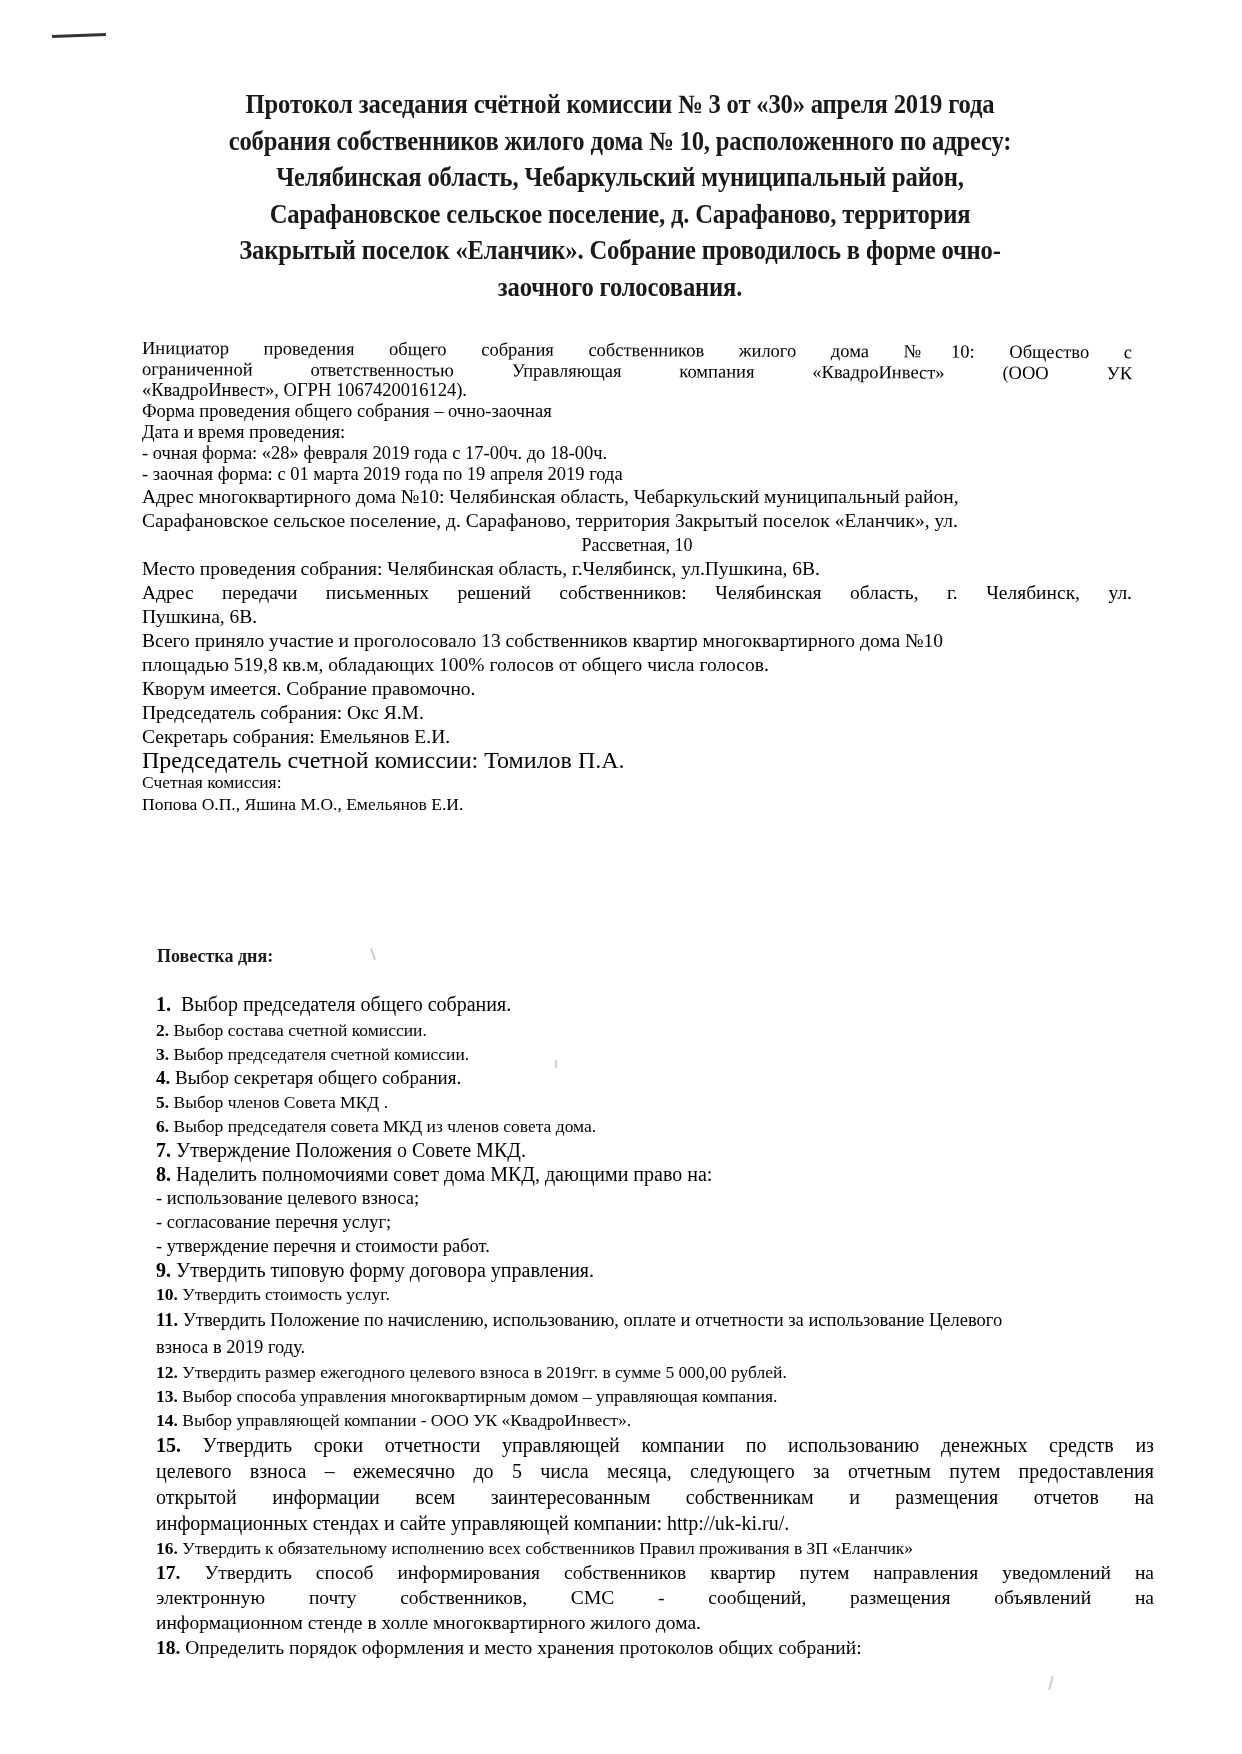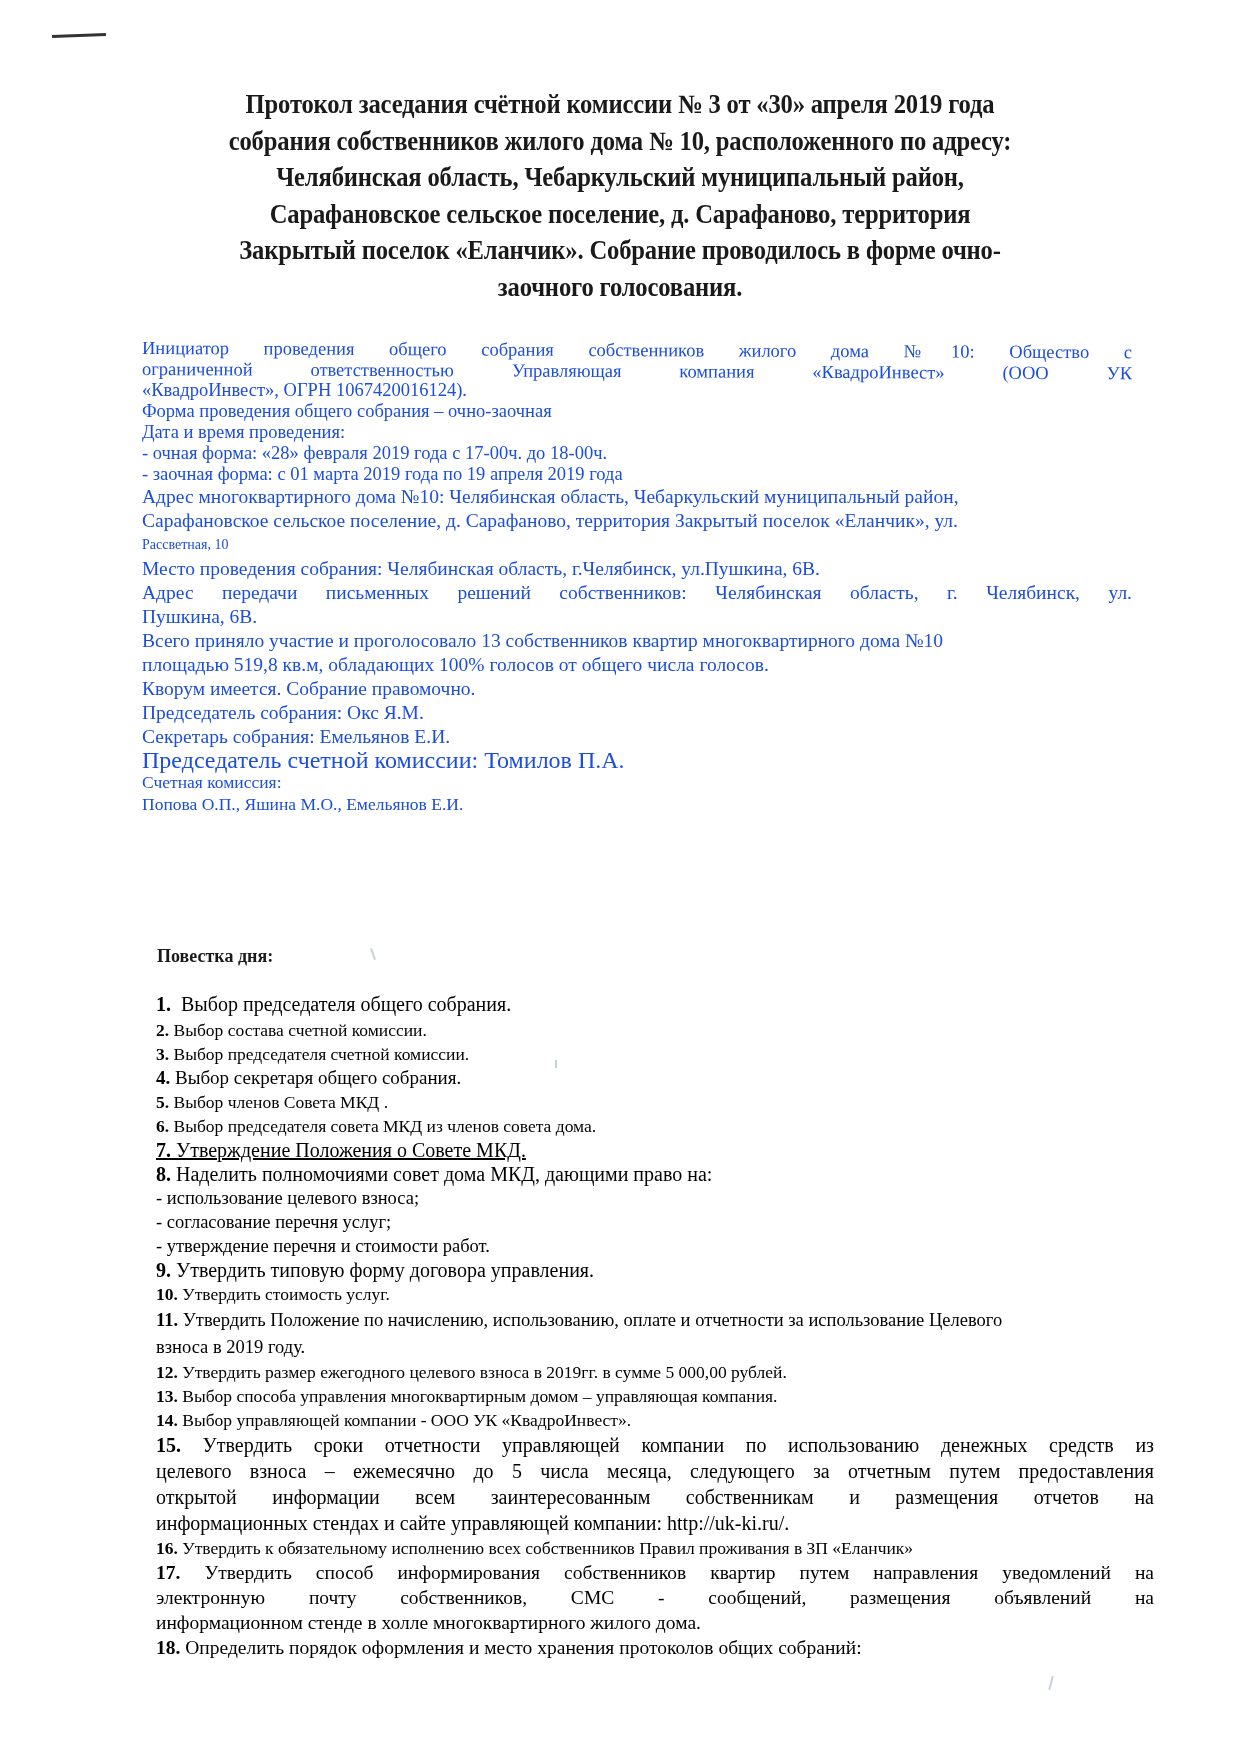--- a/index.html
+++ b/index.html
@@ -38,21 +38,21 @@
       transform: scaleX(0.93);
       transform-origin: 50% 0;
     }
     .title div { white-space: nowrap; }
     .body {
       position: absolute;
       left: 142px;
       top: 338px;
       width: 990px;
       font-size: 18.5px;
-      color: #1d4ed8;
+      color: #000000;
     }
     .line {
       white-space: nowrap;
       height: 21px;
       line-height: 21px;
       transform-origin: 0 50%;
     }
     .justify {
       text-align: justify;
       text-align-last: justify;
@@ -105,21 +105,21 @@
 <div class="body">
   <div class="line justify" style="transform:rotate(0.25deg);">Инициатор проведения общего собрания собственников жилого дома №10: Общество с</div>
   <div class="line justify" style="transform:rotate(0.25deg);">ограниченной ответственностью Управляющая компания «КвадроИнвест» (ООО УК</div>
   <div class="line">«КвадроИнвест», ОГРН 1067420016124).</div>
   <div class="line">Форма проведения общего собрания – очно-заочная</div>
   <div class="line">Дата и время проведения:</div>
   <div class="line">- очная форма:  «28» февраля 2019 года с 17-00ч. до 18-00ч.</div>
   <div class="line">- заочная форма: с 01 марта 2019 года по 19 апреля 2019 года</div>
   <div class="line" style="font-size:19.5px;height:24px;line-height:24px;">Адрес многоквартирного дома №10: Челябинская область, Чебаркульский муниципальный район,</div>
   <div class="line" style="font-size:19.5px;height:24px;line-height:24px;">Сарафановское сельское поселение, д. Сарафаново, территория Закрытый поселок «Еланчик», ул.</div>
-  <div class="line" style="font-size:14px;height:24px;line-height:24px;">Рассветная, 10</div>
+  <div class="line" style="font-size:18px;height:24px;line-height:24px;text-align:center;">Рассветная, 10</div>
   <div class="line" style="font-size:19.5px;height:24px;line-height:24px;">Место проведения собрания: Челябинская область, г.Челябинск, ул.Пушкина, 6В.</div>
   <div class="line justify" style="font-size:19.5px;height:24px;line-height:24px;">Адрес передачи письменных решений собственников: Челябинская область, г. Челябинск, ул.</div>
   <div class="line" style="font-size:19.5px;height:24px;line-height:24px;">Пушкина, 6В.</div>
   <div class="line" style="font-size:19.5px;height:24px;line-height:24px;">Всего приняло участие и проголосовало 13 собственников квартир многоквартирного дома №10</div>
   <div class="line" style="font-size:19.5px;height:24px;line-height:24px;">площадью 519,8 кв.м, обладающих 100% голосов от общего числа голосов.</div>
   <div class="line" style="font-size:19.5px;height:24px;line-height:24px;">Кворум имеется. Собрание правомочно.</div>
   <div class="line" style="font-size:19.5px;height:24px;line-height:24px;">Председатель собрания: Окс Я.М.</div>
   <div class="line" style="font-size:19.5px;height:24px;line-height:24px;">Секретарь собрания: Емельянов Е.И.</div>
   <div class="line" style="font-size:24px;height:22px;line-height:22px;">Председатель счетной комиссии: Томилов П.А.</div>
   <div class="line" style="font-size:17.5px;height:22px;line-height:22px;">Счетная комиссия:</div>
@@ -128,21 +128,21 @@
 
 <div class="agenda-head">Повестка дня:</div>
 
 <div class="agenda">
   <div class="row big"><span class="num">1.</span>&nbsp; <span>Выбор председателя общего собрания.</span></div>
   <div class="row" style="font-size:17.5px;height:24px;line-height:24px;"><span class="num">2.</span> <span>Выбор состава счетной комиссии.</span></div>
   <div class="row" style="font-size:17.5px;height:24px;line-height:24px;"><span class="num">3.</span> <span>Выбор председателя счетной комиссии.</span></div>
   <div class="row" style="font-size:19px;height:24px;line-height:24px;"><span class="num">4.</span> <span>Выбор секретаря общего собрания.</span></div>
   <div class="row" style="font-size:17.5px;height:24px;line-height:24px;"><span class="num">5.</span> <span>Выбор членов Совета МКД .</span></div>
   <div class="row" style="font-size:17.5px;height:24px;line-height:24px;"><span class="num">6.</span> <span>Выбор председателя совета МКД  из членов совета дома.</span></div>
-  <div class="row big" style="height:24px;line-height:24px;text-decoration:underline;"><span class="num">7.</span> <span>Утверждение Положения о Совете МКД.</span></div>
+  <div class="row big" style="height:24px;line-height:24px;"><span class="num">7.</span> <span>Утверждение Положения о Совете МКД.</span></div>
   <div class="row big" style="height:24px;line-height:24px;"><span class="num">8.</span> <span>Наделить полномочиями совет дома МКД, дающими право на:</span></div>
   <div class="row" style="height:24px;line-height:24px;">- использование целевого взноса;</div>
   <div class="row" style="height:24px;line-height:24px;">- согласование перечня услуг;</div>
   <div class="row" style="height:24px;line-height:24px;">- утверждение перечня и стоимости работ.</div>
   <div class="row big" style="height:24px;line-height:24px;"><span class="num">9.</span> <span>Утвердить типовую форму договора управления.</span></div>
   <div class="row" style="font-size:17.5px;height:24px;line-height:24px;"><span class="num">10.</span> <span>Утвердить стоимость услуг.</span></div>
   <div class="row" style="font-size:18.5px;height:28px;line-height:28px;"><span class="num">11.</span> <span>Утвердить Положение по начислению, использованию, оплате и отчетности за использование Целевого</span></div>
   <div class="row" style="font-size:18.5px;height:26px;line-height:26px;">взноса в 2019 году.</div>
   <div class="row" style="font-size:17.5px;height:24px;line-height:24px;"><span class="num">12.</span> <span>Утвердить размер ежегодного целевого взноса в 2019гг. в сумме 5 000,00 рублей.</span></div>
   <div class="row" style="font-size:17.5px;height:24px;line-height:24px;"><span class="num">13.</span> <span>Выбор способа управления многоквартирным домом – управляющая компания.</span></div>

